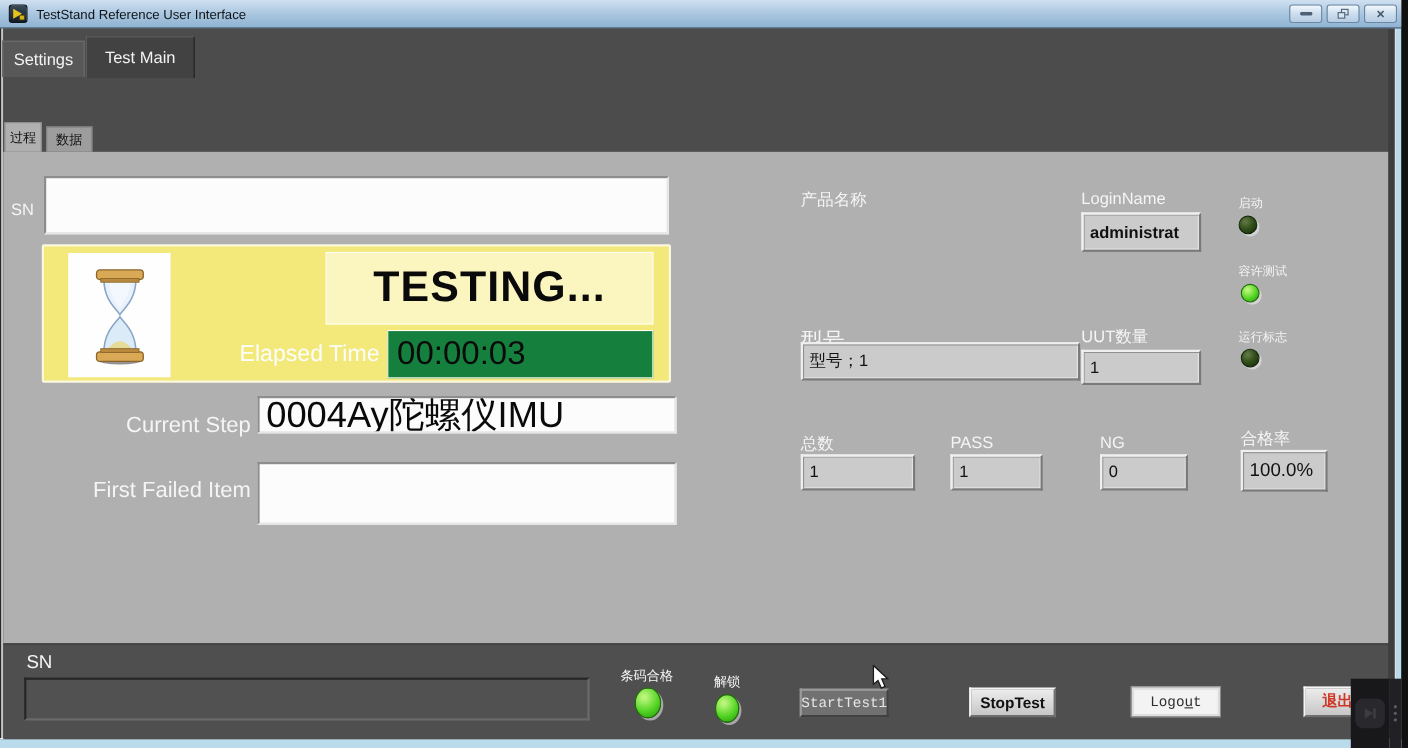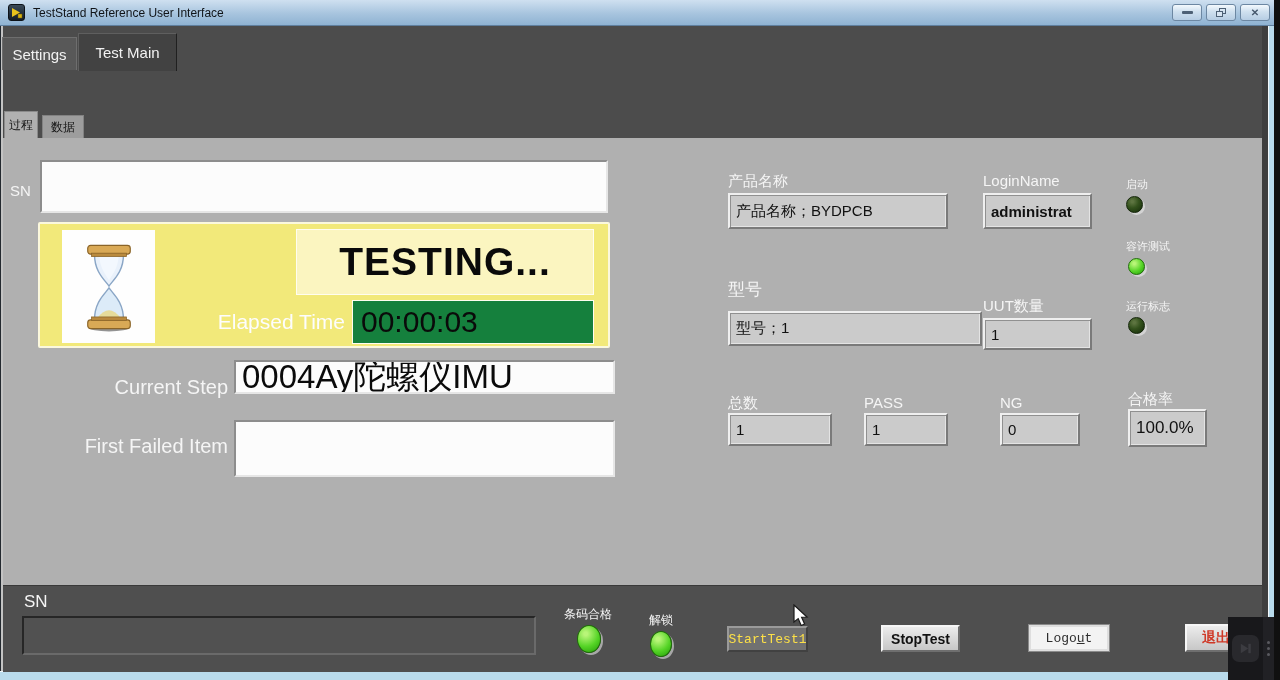--- a/index.html
+++ b/index.html
@@ -81,21 +81,21 @@
     background:radial-gradient(circle at 35% 30%, #b8f578 8%, #55d426 55%, #2da70e 90%);
     border:1px solid #1f6e08;
     box-shadow:2px 2px 0 0 rgba(240,240,240,.55);
   }
   .btn{ display:flex; align-items:center; justify-content:center; cursor:pointer; }
   .btn-raised{
     background:linear-gradient(#ececec,#c7c7c7);
     border:2px solid; border-color:#f6f6f6 #6f6f6f #6f6f6f #f6f6f6;
   }
   .btn-disabled{
-    background:#717171; color:#fde047;
+    background:#717171; color:#e5e5e5;
     border:2px solid; border-color:#9a9a9a #414141 #414141 #9a9a9a;
     font-family:"Liberation Mono", monospace; font-size:13px; cursor:default;
   }
   .btn-stop{ font-weight:bold; font-size:14px; color:#111; }
   .btn-logout{
     background:#f3f3f3; border:1px solid #8a8a8a;
     box-shadow:0 0 0 2px #dedede inset;
     font-family:"Liberation Mono", monospace; font-size:13px; color:#2e2e2e;
   }
   .btn-exit{ font-weight:bold; font-size:14px; color:#cf3826; }
@@ -213,32 +213,31 @@
   <div class="abs elapsed-label">Elapsed Time</div>
   <div class="abs timer-box">00:00:03</div>
 
   <div class="abs lbl step-label" style="left:80px; top:376px; width:148px;">Current Step</div>
   <div class="abs white-input step-box" style="left:234px; top:360px; width:381px; height:34px;">0004Ay陀螺仪IMU</div>
 
   <div class="abs lbl step-label" style="left:42px; top:435px; width:186px;">First Failed Item</div>
   <div class="abs white-input step-box" style="left:234px; top:420px; width:381px; height:57px;"></div>
 
   <div class="abs lbl" style="left:728px; top:172px; font-size:15px;">产品名称</div>
-  <div class="abs gray-field" style="left:728px; top:193px; width:220px; height:36px;">产品名称；BYDPCB</div>
 
   <div class="abs lbl" style="left:983px; top:172px; font-size:15px;text-align:center;">LoginName</div>
   <div class="abs gray-field" style="left:983px; top:193px; width:109px; height:36px; font-weight:bold;">administrat</div>
 
   <div class="abs lbl" style="left:1126px; top:177px; font-size:11px;">启动</div>
   <div class="abs led led-off" style="left:1126px; top:196px; width:17px; height:17px;"></div>
 
   <div class="abs lbl" style="left:1126px; top:239px; font-size:11px;">容许测试</div>
   <div class="abs led led-on" style="left:1128px; top:258px; width:17px; height:17px;"></div>
 
-  <div class="abs lbl" style="left:728px; top:278px; font-size:17px;">型号</div>
+  <div class="abs lbl" style="left:728px; top:296px; font-size:20px;">型号</div>
   <div class="abs gray-field" style="left:728px; top:311px; width:254px; height:35px;">型号；1</div>
 
   <div class="abs lbl" style="left:983px; top:297px; font-size:15px;">UUT数量</div>
   <div class="abs gray-field" style="left:983px; top:318px; width:109px; height:32px;">1</div>
 
   <div class="abs lbl" style="left:1126px; top:299px; font-size:11px;">运行标志</div>
   <div class="abs led led-off" style="left:1128px; top:317px; width:17px; height:17px;"></div>
 
   <div class="abs lbl" style="left:728px; top:394px; font-size:15px;">总数</div>
   <div class="abs gray-field" style="left:728px; top:413px; width:104px; height:33px;">1</div>

